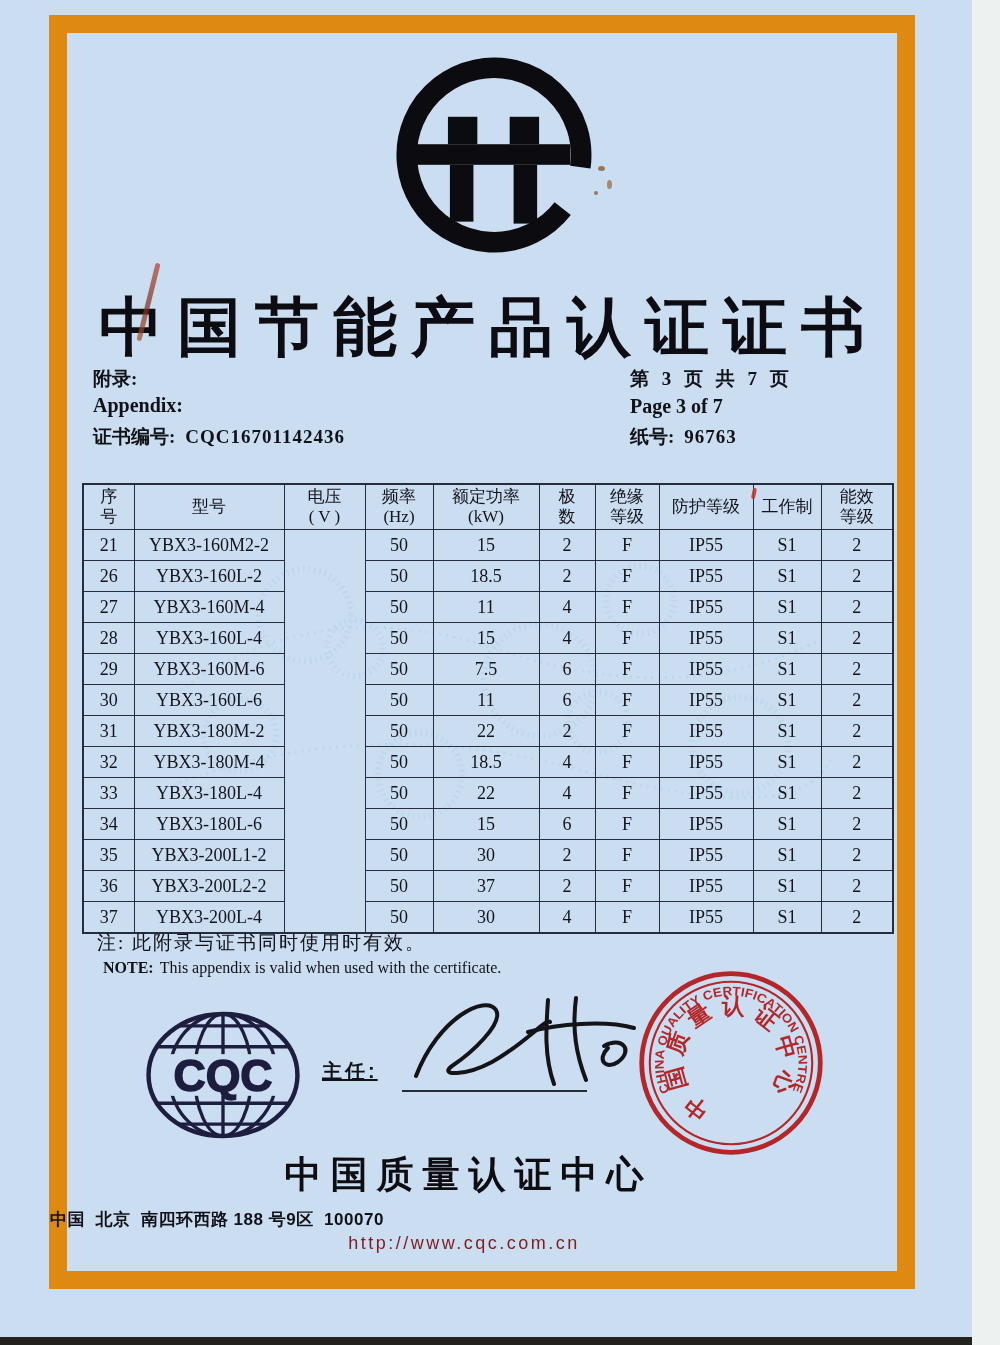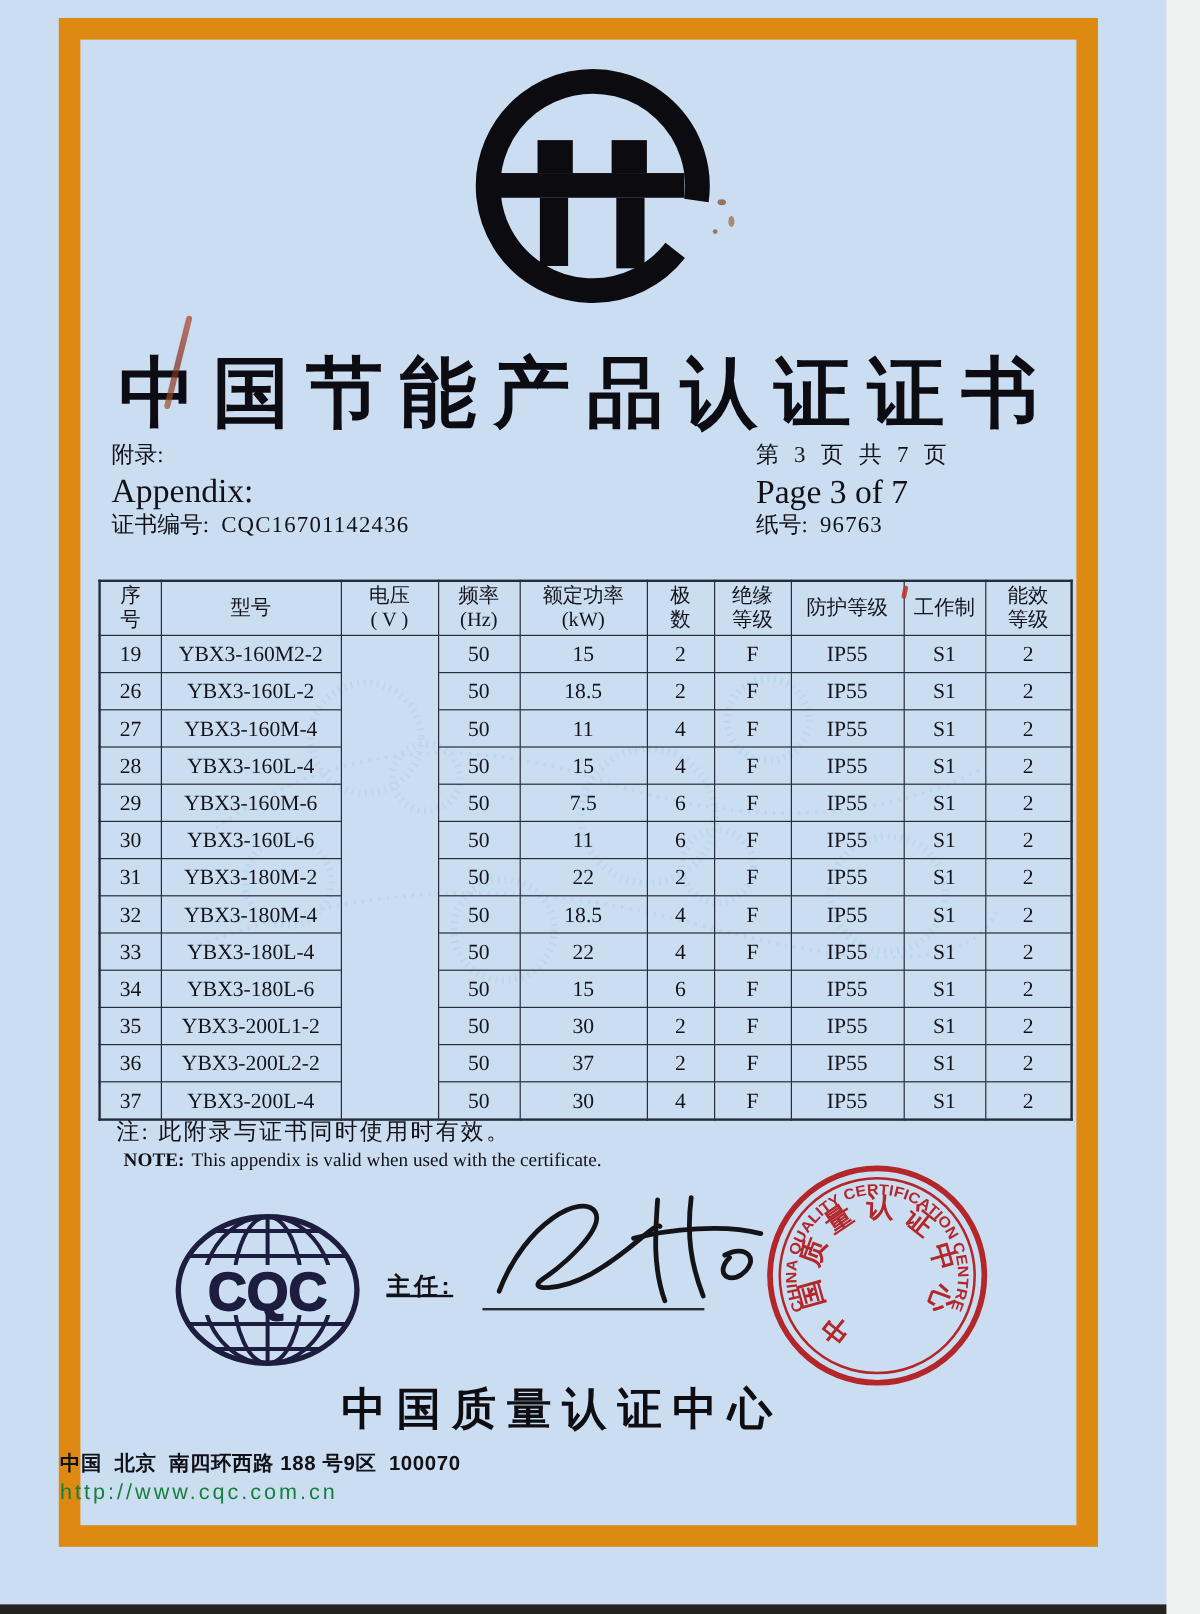--- a/index.html
+++ b/index.html
@@ -14,23 +14,23 @@
 
   
   .top-logo{position:absolute;left:396px;top:56px;width:196px;height:198px;}
 
   .title{
     position:absolute;left:68px;top:284px;width:828px;text-align:center;
     font-family:"Liberation Sans",sans-serif;font-weight:900;font-size:64px;
     letter-spacing:14px;text-indent:14px;color:#0c0c12;white-space:nowrap;
   }
 
-  .meta{position:absolute;font-weight:normal;white-space:nowrap;}
+  .meta{position:absolute;font-weight:bold;white-space:nowrap;}
   .meta-zh{font-size:19px;}
-  .meta-en{font-size:28px;}
+  .meta-en{font-size:20px;}
   .m-l1{left:93px;top:366px;}
   .m-l2{left:93px;top:394px;}
   .m-l3{left:93px;top:424px;}
   .m-r1{left:630px;top:366px;letter-spacing:4px;}
   .m-r2{left:630px;top:395px;}
   .m-r3{left:630px;top:424px;}
   .meta .val{margin-left:10px;letter-spacing:1px;}
 
   
   table.spec{
@@ -60,22 +60,22 @@
   .signature{position:absolute;left:408px;top:988px;width:245px;height:105px;z-index:6;}
   .stamp{position:absolute;left:636px;top:968px;width:190px;height:190px;z-index:7;
     mix-blend-mode:multiply;opacity:.95;}
 
   .org{position:absolute;left:50px;top:1150px;width:828px;text-align:center;
     font-family:"Liberation Sans",sans-serif;font-weight:900;font-size:37px;
     letter-spacing:9px;text-indent:9px;color:#0d0d12;white-space:nowrap;}
   .addr{position:absolute;left:50px;top:1208px;width:828px;text-align:left;
     font-family:"Liberation Sans",sans-serif;font-weight:bold;font-size:17px;
     letter-spacing:.5px;white-space:pre;}
-  .url{position:absolute;left:50px;top:1233px;width:828px;text-align:left;
-    font-family:"Liberation Sans",sans-serif;font-size:18px;letter-spacing:2.5px;color:#15803d;}
+  .url{position:absolute;left:50px;top:1233px;width:828px;text-align:center;
+    font-family:"Liberation Sans",sans-serif;font-size:18px;letter-spacing:2.5px;color:#7f1d1d;}
 
   
   .watermark{position:absolute;left:120px;top:530px;width:720px;height:330px;z-index:0;opacity:.33;}
   table.spec,.note-zh,.note-en{z-index:2;}
 
   
   .artifact{position:absolute;z-index:8;}
   .a-streak{left:146px;top:262px;width:5px;height:80px;border-radius:4px;
     background:linear-gradient(#b3402a,#7e2c1c 55%,#a0522d);transform:rotate(14deg);opacity:.7;}
   .a-dot1{left:598px;top:166px;width:7px;height:5px;border-radius:50%;background:#8a5a33;opacity:.8;}
@@ -180,21 +180,21 @@
           <div>工作制</div>
         </th>
         <th>
           <div>能效</div>
           <div>等级</div>
         </th>
       </tr>
   </thead>
   <tbody id="tbody">
       <tr>
-    <td>19</td>
+    <td>21</td>
     <td>YBX3-160M2-2</td>
     <td class="voltage-cell" rowspan="13"></td>
     <td class="freq">50</td>
     <td>15</td>
     <td>2</td>
     <td>F</td>
     <td>IP55</td>
     <td>S1</td>
     <td>2</td>
   </tr>

